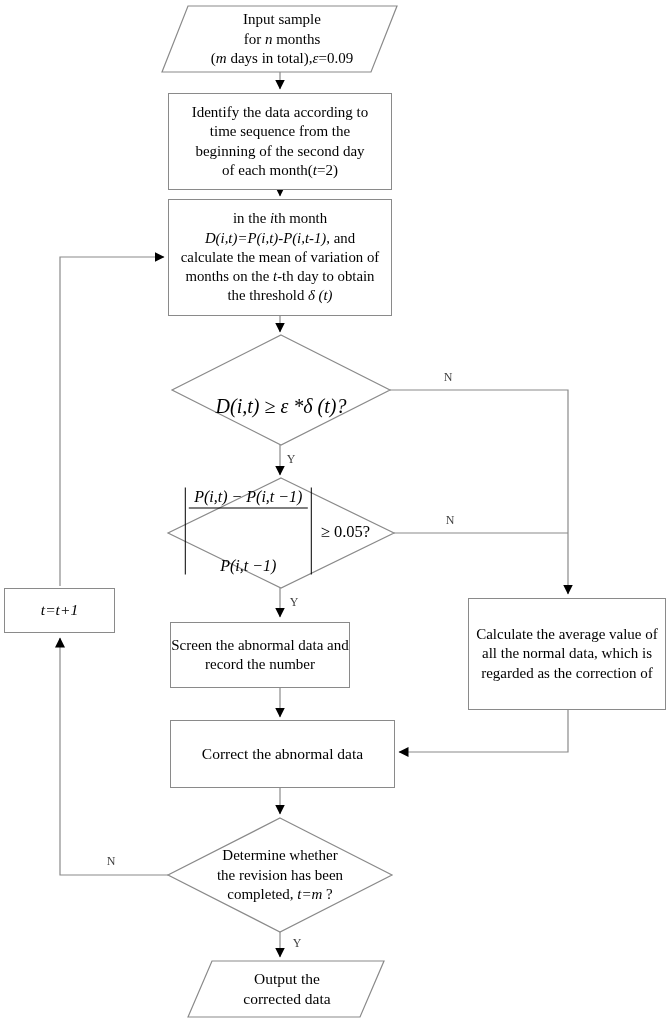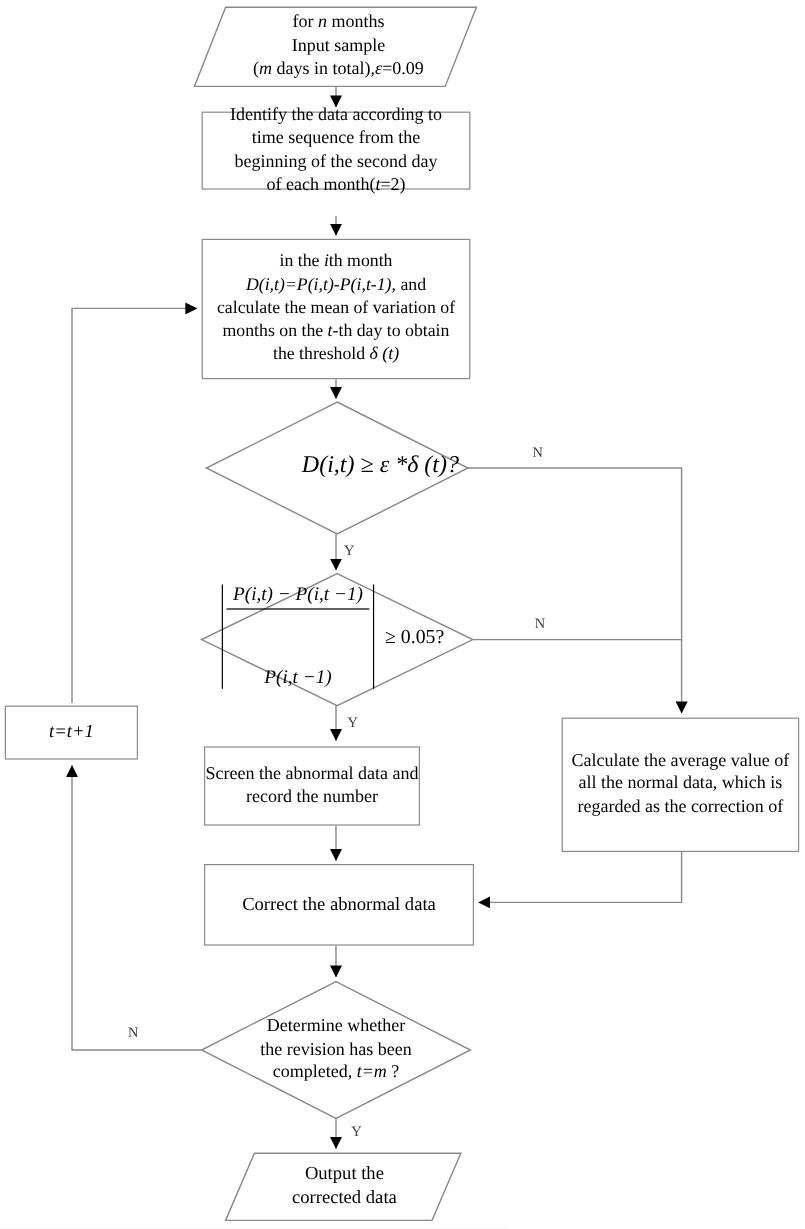--- a/index.html
+++ b/index.html
@@ -70,21 +70,21 @@
 
     <g stroke="#8a8a8a" stroke-width="1.2" fill="#ffffff">
       <polygon points="162,72 188,6 397,6 371,72"></polygon>
       <polygon points="281,335 390,390 281,445 172,390"></polygon>
       <polygon points="281,478 394,533 281,588 168,533"></polygon>
       <polygon points="280,818 392,875 280,932 168,875"></polygon>
       <polygon points="188,1017 212,961 384,961 360,1017"></polygon>
     </g>
   </svg>
 
-  <div class="rect-node" style="left:168px;top:93px;width:224px;height:65px;">
+  <div class="rect-node" style="left:168px;top:93px;width:224px;height:97px;">
     <div class="node-text">
         <div><span>Identify the data according to</span></div>
         <div><span>time sequence from the</span></div>
         <div><span>beginning of the second day</span></div>
         <div><span>of each month(</span><span class="it">t</span><span>=2)</span></div>
       </div>
   </div>
 
   <div class="rect-node" style="left:168px;top:199px;width:224px;height:117px;">
     <div class="node-text small">
@@ -117,26 +117,26 @@
       </div>
   </div>
 
   <div class="rect-node" style="left:170px;top:720px;width:225px;height:68px;">
     <div class="node-text single">
         <div><span>Correct the abnormal data</span></div>
       </div>
   </div>
 
   <div class="overlay node-text" style="left:282px;top:39px;">
+      <div><span>Input sample</span></div>
       <div><span>for </span><span class="it">n</span><span> months</span></div>
-      <div><span>Input sample</span></div>
       <div><span>(</span><span class="it">m</span><span> days in total),</span><span class="it">ε</span><span>=0.09</span></div>
     </div>
 
-  <div class="overlay bigmath" style="left:281px;top:388px;margin-left:36px;">
+  <div class="overlay bigmath" style="left:281px;top:406px;">
       <div><span class="it">D(i,t) ≥ ε *δ (t)</span><span>?</span></div>
     </div>
 
   <div class="overlay" style="left:276px;top:533px;">
     <span class="absfrac">
       <span class="abs-bar"></span>
       <span class="frac">
         <span class="num">P(i,t) − P(i,t −1)</span>
         <span class="den">P(i,t −1)</span>
       </span>

